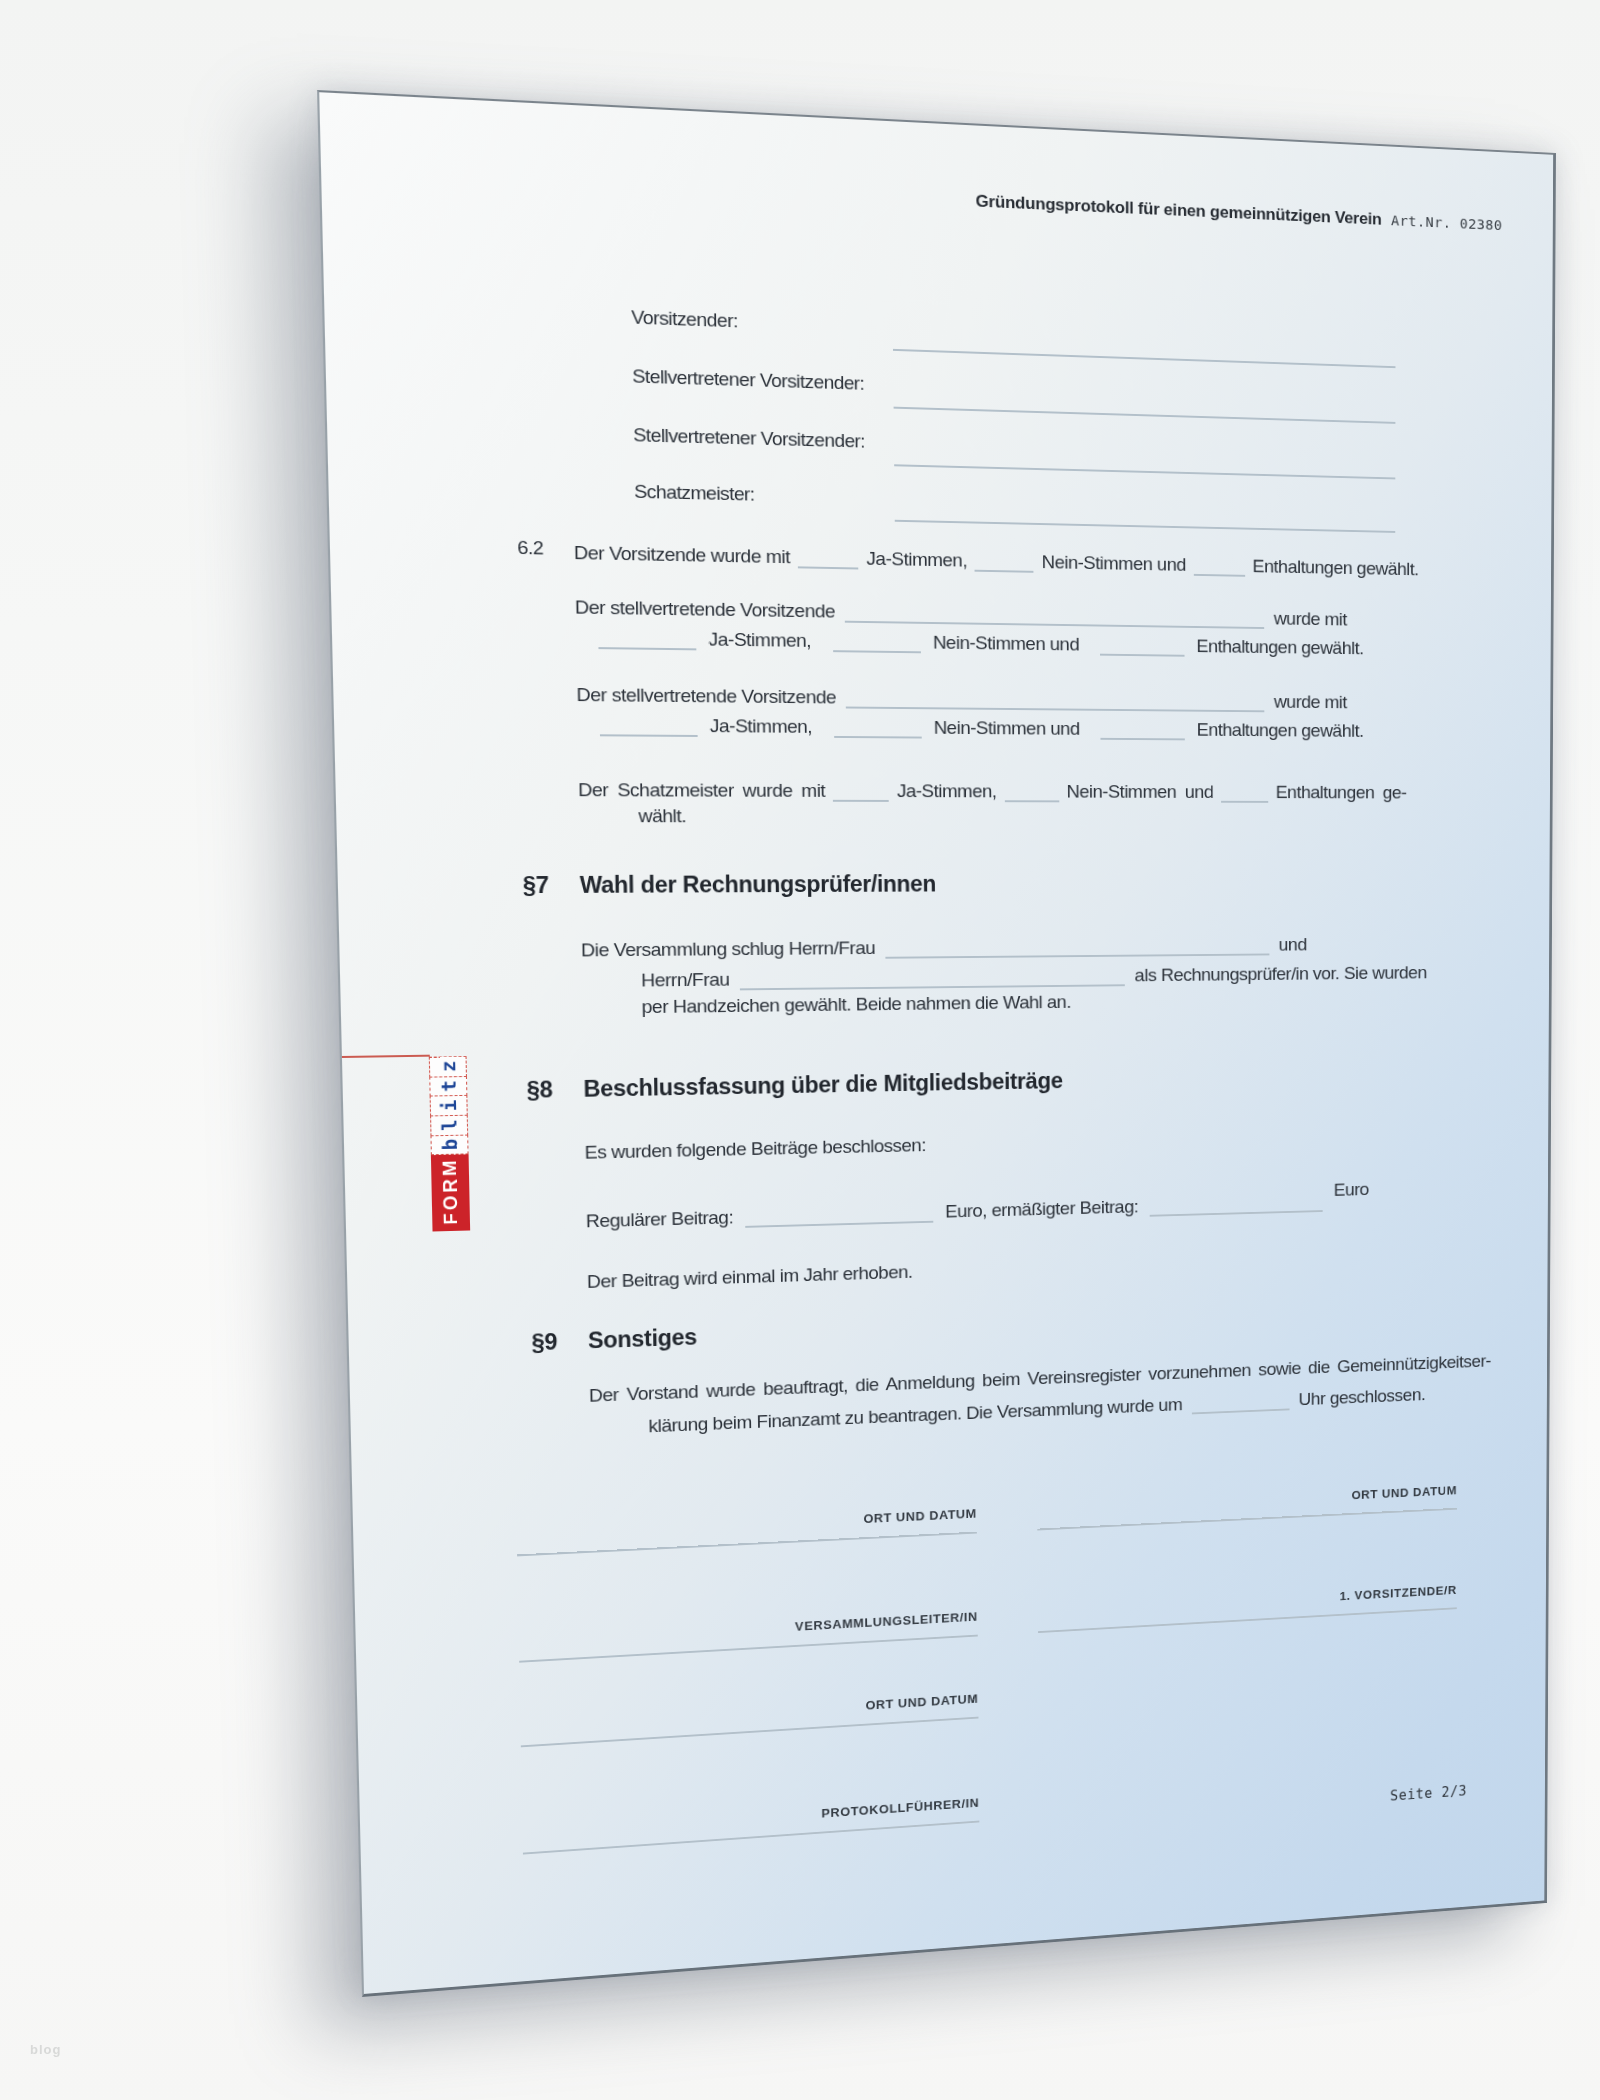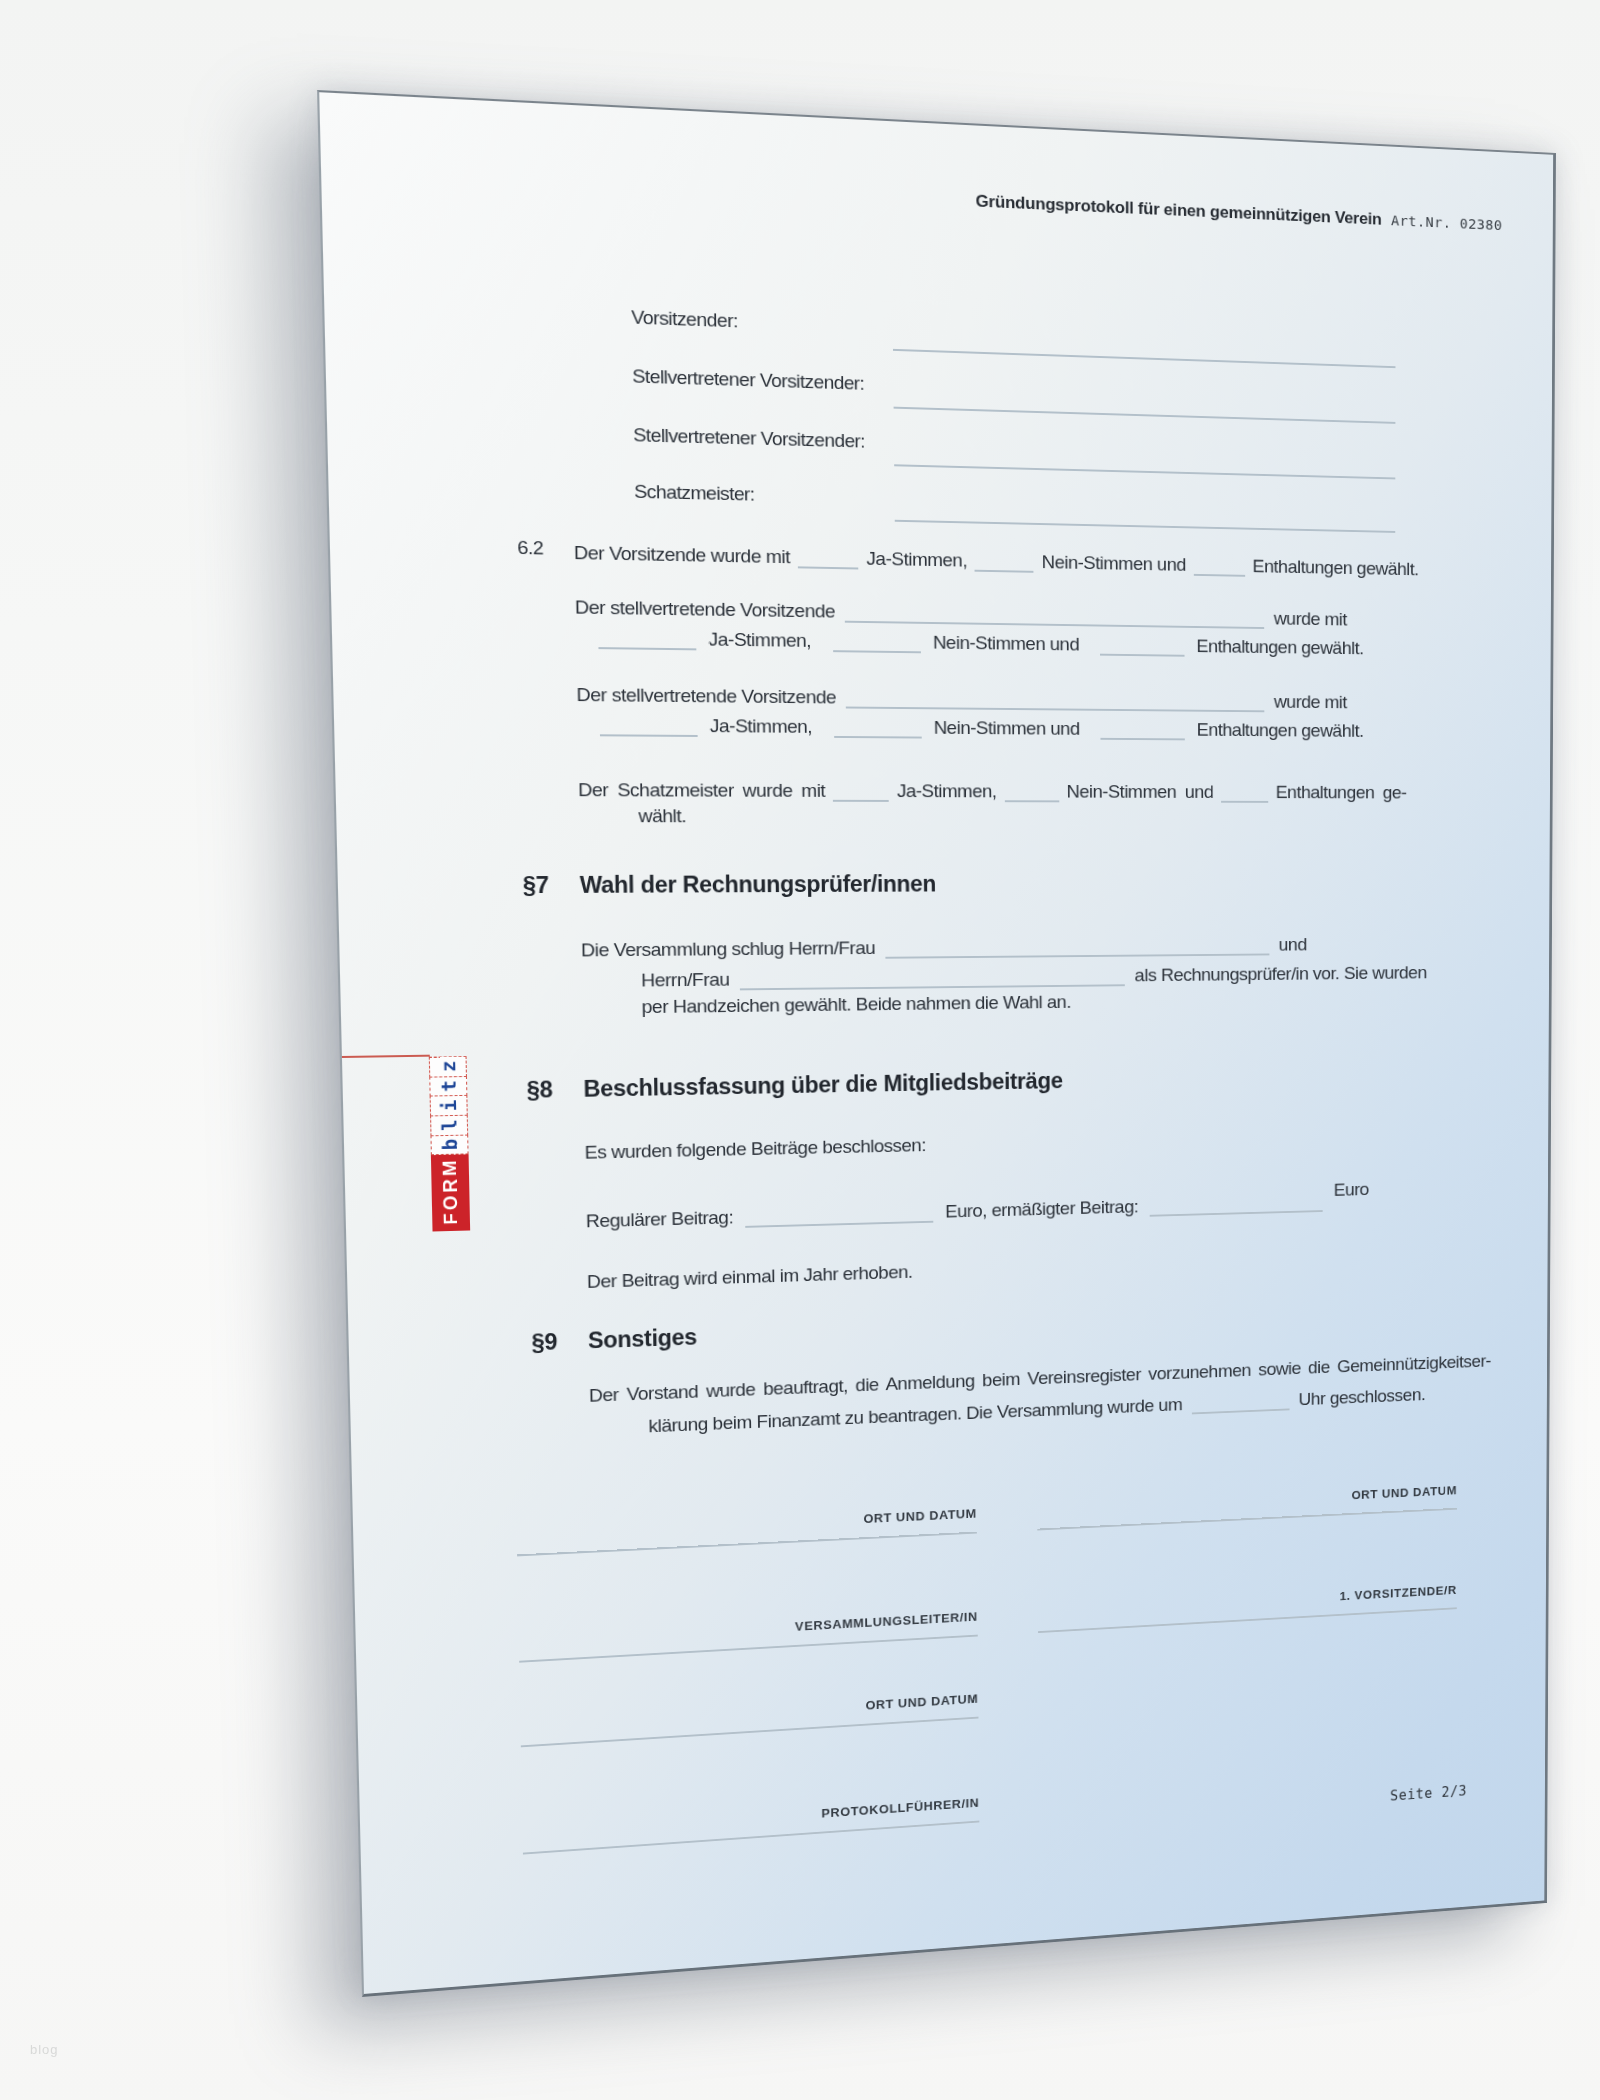--- a/index.html
+++ b/index.html
@@ -50,21 +50,21 @@
   .sig-line{position:absolute;height:2px;background:#b3c0ca;}
   .sig-label{position:absolute;text-align:right;font-size:13px;font-weight:bold;letter-spacing:0.6px;color:#333a42;white-space:nowrap;}
   .page-num{top:1756px;left:880px;width:267px;text-align:right;font-family:"DejaVu Sans Mono",monospace;font-size:15px;letter-spacing:0.5px;color:#2e343b;}
   
   .logo-wrap{position:absolute;left:82px;top:941px;width:36px;height:176px;}
   .logo-inner{width:176px;height:36px;transform:rotate(-90deg) translate(-176px,0);transform-origin:0 0;display:flex;align-items:stretch;}
   .logo-form{width:76px;background:#cc2329;color:#ffffff;font-weight:bold;font-size:19px;letter-spacing:3px;display:flex;align-items:center;justify-content:center;padding-left:3px;}
   .logo-cell{width:19px;background:#fdfdfd;border:1px dashed #d2574e;margin-left:-1px;color:#1e4697;font-family:"DejaVu Sans Mono",monospace;font-weight:bold;font-size:19px;display:flex;align-items:center;justify-content:center;}
   .fold-mark{position:absolute;left:0;top:939px;width:83px;height:2px;background:#cb5b51;}
   
-  .watermark{position:absolute;left:30px;top:2042px;font-size:13px;color:#d8d9d8;letter-spacing:1px;}
+  .watermark{position:absolute;left:30px;top:2042px;font-size:13px;color:#d8d9d8;letter-spacing:1px;font-weight:bold;}
   .euro-raised{position:relative;top:-12px;}
 </style>
 </head>
 <body>
 
 <div class="canvas">
 
   <div class="page">
 
     <div class="abs hdr">

